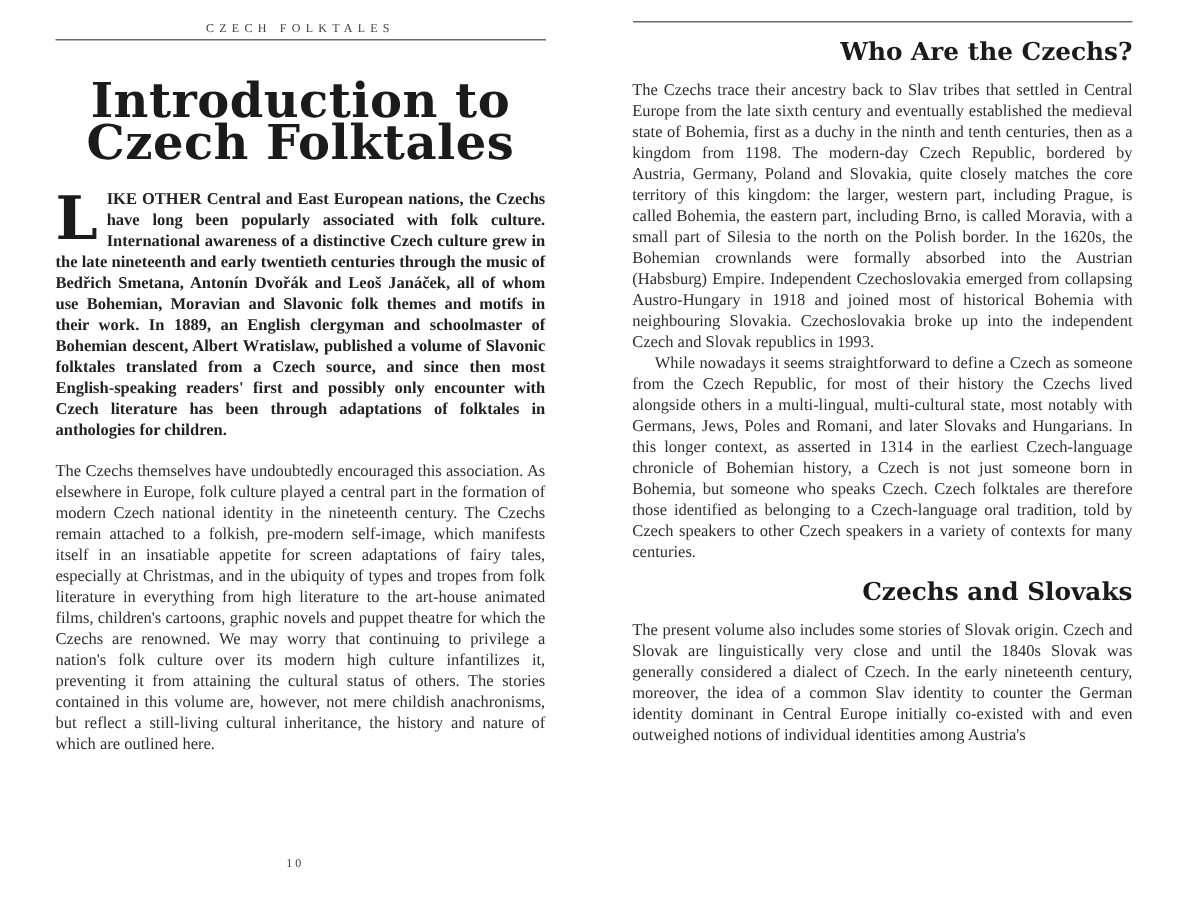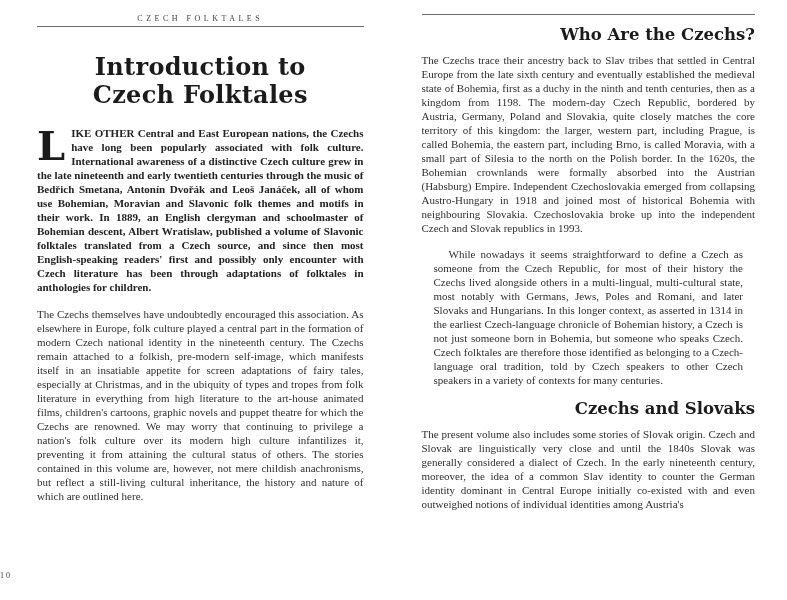--- a/index.html
+++ b/index.html
@@ -35,21 +35,21 @@
   }
   .head-rule {
     border-top: 1px solid #6b6b6b;
     height: 0;
   }
   .chapter-title {
     margin: 26px 0 0 0;
     text-align: center;
     font-family: "DejaVu Serif", serif;
     font-weight: 700;
-    font-size: 24px;
+    font-size: 32px;
     line-height: 28px;
     letter-spacing: 0.3px;
     color: #1b1b1b;
   }
   .title-line { display: block; }
   .body-text {
     font-size: 11px;
     line-height: 14px;
     text-align: justify;
   }
@@ -75,29 +75,29 @@
     text-align: right;
     font-family: "DejaVu Serif", serif;
     font-weight: 700;
     font-size: 16.5px;
     color: #1b1b1b;
   }
   .section-heading.second {
   }
   .first-para { margin: 0; }
   .indent-para {
-    margin: 12px;
+    margin: 0;
     text-indent: 15px;
   }
   .page-number {
     position: absolute;
     bottom: 20px;
     left: 0;
     right: 0;
-    text-align: left;
+    text-align: center;
     font-size: 8px;
     letter-spacing: 2px;
     color: #3e3e3e;
   }
 </style>
 </head>
 <body>
 
 <div class="spread">
 

